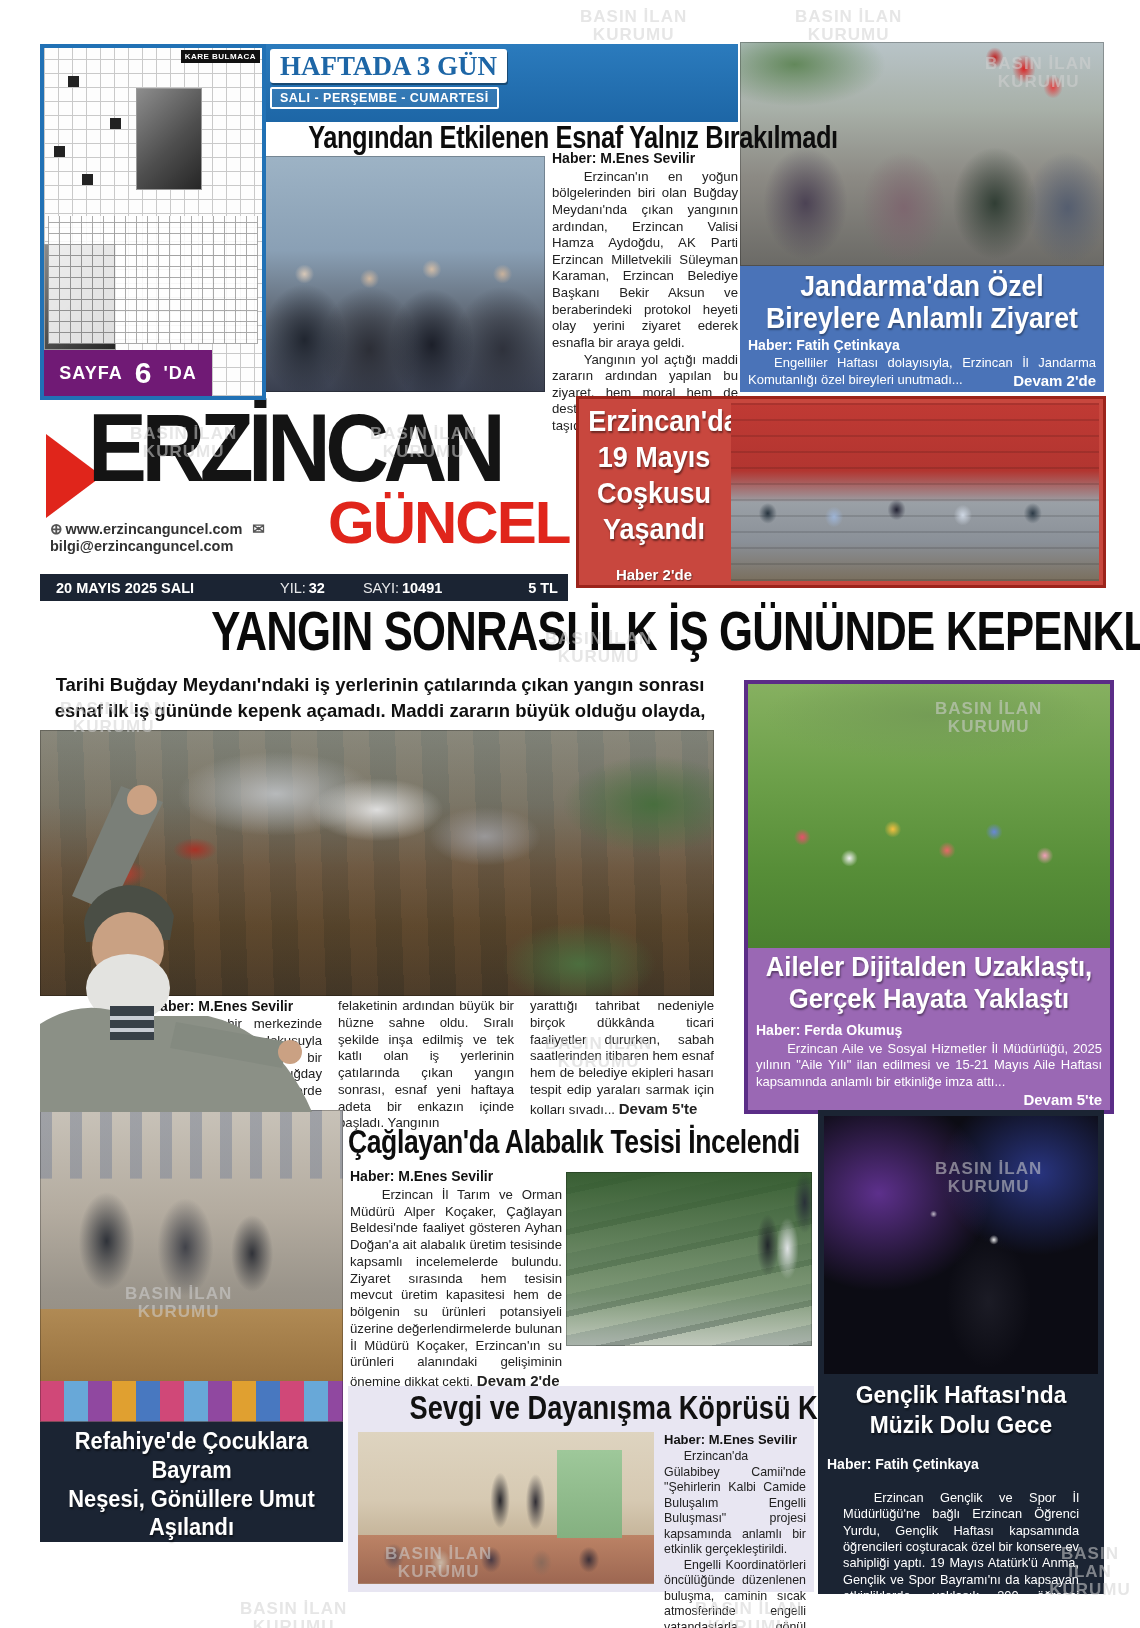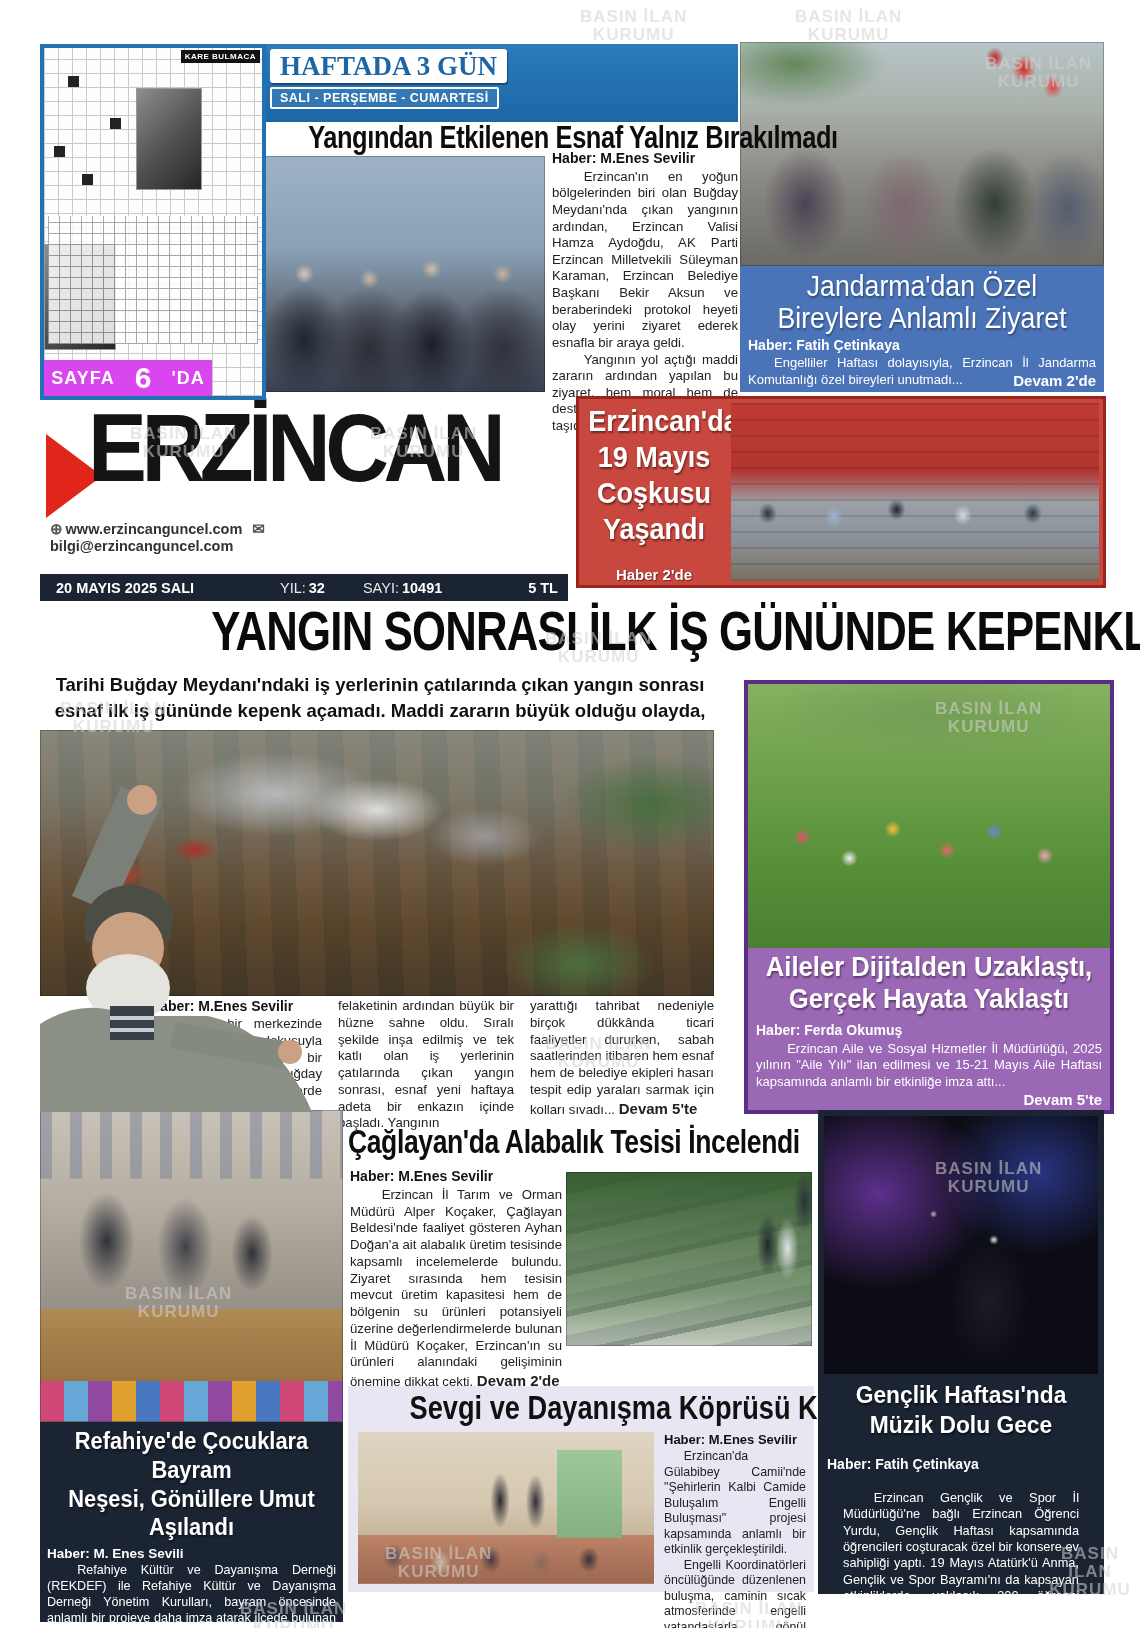--- a/index.html
+++ b/index.html
@@ -18,22 +18,22 @@
      repeating-linear-gradient(0deg,#c9c9c9 0 1px,transparent 1px 14px),
      repeating-linear-gradient(90deg,#c9c9c9 0 1px,transparent 1px 14px),#fdfdfd;}
   .cw-black{position:absolute;width:11px;height:11px;background:#222;}
   .cw-portrait{position:absolute;background:linear-gradient(135deg,#8d8d8d 0%,#4f4f4f 55%,#262626 100%);
      border:1px solid #999;}
   .cw-sudoku{position:absolute;left:4px;right:4px;top:168px;height:128px;background:
      repeating-linear-gradient(0deg,#9c9c9c 0 1px,transparent 1px 11px),
      repeating-linear-gradient(90deg,#9c9c9c 0 1px,transparent 1px 11px),#fff;opacity:.85;}
   .cw-label{position:absolute;right:2px;top:2px;background:#111;color:#fff;font-size:8px;
      font-weight:bold;padding:2px 4px;letter-spacing:.5px;}
-  .cw-pageref{position:absolute;left:0;bottom:0;width:168px;height:36px;background:#d946ef;color:#fff;
-     display:flex;align-items:center;justify-content:center;gap:20px;font-weight:bold;}
+  .cw-pageref{position:absolute;left:0;bottom:0;width:168px;height:46px;background:#701a75;color:#fff;
+     display:flex;align-items:center;justify-content:center;gap:12px;font-weight:bold;}
   .cw-pageref .t{font-size:18px;letter-spacing:1px;}
   .cw-pageref .n{font-size:30px;line-height:30px;}
 
   
   .banner{left:248px;top:44px;width:490px;height:78px;background:linear-gradient(180deg,#2b7bbd,#1d66a6);z-index:3;}
   .banner-diag{left:236px;top:44px;width:26px;height:112px;background:#2171b5;transform:skewX(-14deg);z-index:2;}
   .haftada{position:absolute;left:22px;top:5px;background:#fff;color:#1d66a6;
      font-family:"Liberation Serif",serif;font-weight:bold;font-size:27px;padding:0 10px;line-height:34px;
      border-radius:3px;box-shadow:1px 2px 0 rgba(0,0,0,.35);}
   .days{position:absolute;left:22px;top:43px;border:2px solid #fff;color:#fff;font-size:12.5px;
@@ -66,21 +66,21 @@
      radial-gradient(18px 22px at 78% 12%,#d82828,transparent 65%),
      radial-gradient(15px 18px at 86% 20%,#e04040,transparent 65%),
      radial-gradient(14px 16px at 70% 7%,#c02020,transparent 65%),
      radial-gradient(130px 60px at 15% 10%,rgba(90,130,80,.9),transparent 70%),
      radial-gradient(60px 80px at 18% 72%,rgba(70,60,80,.9),transparent 70%),
      radial-gradient(60px 80px at 45% 74%,rgba(125,100,110,.9),transparent 70%),
      radial-gradient(60px 80px at 70% 72%,rgba(40,55,45,.9),transparent 70%),
      radial-gradient(60px 80px at 90% 74%,rgba(80,90,110,.9),transparent 70%),
      linear-gradient(180deg,#b8c4c8 0%,#a8b0a8 30%,#8c8a84 60%,#6b6a66 100%);}
   .jandarma-box{left:740px;top:266px;width:364px;height:126px;background:#4a73b8;color:#fff;padding:0;}
-  .jandarma-h{margin-top:4px;text-align:center;font-weight:400;font-size:29px;line-height:1.12;
+  .jandarma-h{margin-top:4px;text-align:center;font-weight:700;font-size:29px;line-height:1.12;
      text-shadow:1px 2px 2px rgba(0,0,0,.35);}
   .jandarma-h .ln{display:block;transform:scaleX(.92);}
   .jandarma-body{padding:2px 8px 0 8px;font-size:13px;line-height:1.25;}
   .jandarma-body .byline{color:#fff;}
   .floatcont{float:right;font-weight:bold;font-size:15px;}
 
   
   .logo-tri{left:46px;top:434px;width:0;height:0;border-top:42px solid transparent;
      border-bottom:42px solid transparent;border-left:56px solid #e0251b;}
   .logo-title{left:88px;top:392px;width:470px;height:116px;}
@@ -160,21 +160,21 @@
   .photo-schoolyard{left:40px;top:1110px;width:303px;height:312px;background:
      repeating-linear-gradient(90deg,#d04878 0 24px,#68a8d8 24px 48px,#9048a0 48px 72px,#e0a030 72px 96px,#4878c0 96px 120px),
      linear-gradient(#b08a54,#97713f),
      radial-gradient(40px 70px at 22% 42%,rgba(40,44,52,.95),transparent 70%),
      radial-gradient(40px 70px at 48% 44%,rgba(60,62,70,.95),transparent 70%),
      radial-gradient(30px 55px at 70% 46%,rgba(35,38,46,.9),transparent 70%),
      repeating-linear-gradient(90deg,rgba(120,130,150,.5) 0 12px,transparent 12px 30px),
      linear-gradient(180deg,#c8c2b8 0%,#b4aca0 32%,#9a948a 58%,#857e72 100%);
      background-size:100% 13%,100% 24%,100% 100%,100% 100%,100% 100%,100% 22%,100% 100%;
      background-position:0 100%,0 84%,0 0,0 0,0 0,0 0,0 0;background-repeat:no-repeat;}
-  .refahiye-box{left:40px;top:1422px;width:303px;height:200px;background:#1b2433;color:#fff;}
+  .refahiye-box{left:40px;top:1422px;width:303px;height:120px;background:#1b2433;color:#fff;}
   .refahiye-h{margin-top:5px;text-align:center;font-weight:900;font-size:23px;line-height:1.25;
      text-shadow:1px 2px 2px rgba(0,0,0,.5);}
   .refahiye-h .ln{display:block;transform:scaleX(.95);}
   .refahiye-body{padding:3px 7px 0 7px;font-size:12.6px;line-height:1.26;}
   .refahiye-body .byline{color:#fff;font-size:13.5px;}
 
   
   .alabalik-headline{left:348px;top:1122px;width:464px;height:42px;}
   .alabalik-headline span{display:inline-block;font-size:34px;font-weight:900;color:#0d0d0d;
      white-space:nowrap;transform:scaleX(.78);transform-origin:0 50%;letter-spacing:-.5px;}
@@ -296,20 +296,23 @@
         <span>Engelliler Haftası dolayısıyla, Erzincan İl Jandarma Komutanlığı özel bireyleri unutmadı...</span>
         <b class="floatcont">Devam 2'de</b>
       </p>
     </div>
   </div>
 
   <div class="abs logo-tri"></div>
   <div class="abs logo-title">
     <span>ERZİNCAN</span>
   </div>
+  <div class="abs logo-sub">
+    <span>GÜNCEL</span>
+  </div>
   <div class="abs masthead-contact">
     <span class="mc-icon">⊕</span><span>www.erzincanguncel.com</span>
     <span class="mc-icon" style="margin-left:6px;">✉</span><span>bilgi@erzincanguncel.com</span>
   </div>
 
   <div class="abs mayis-box">
     <div class="mayis-text">
       <span class="ln">Erzincan'da</span>
       <span class="ln">19 Mayıs</span>
       <span class="ln">Coşkusu</span>

